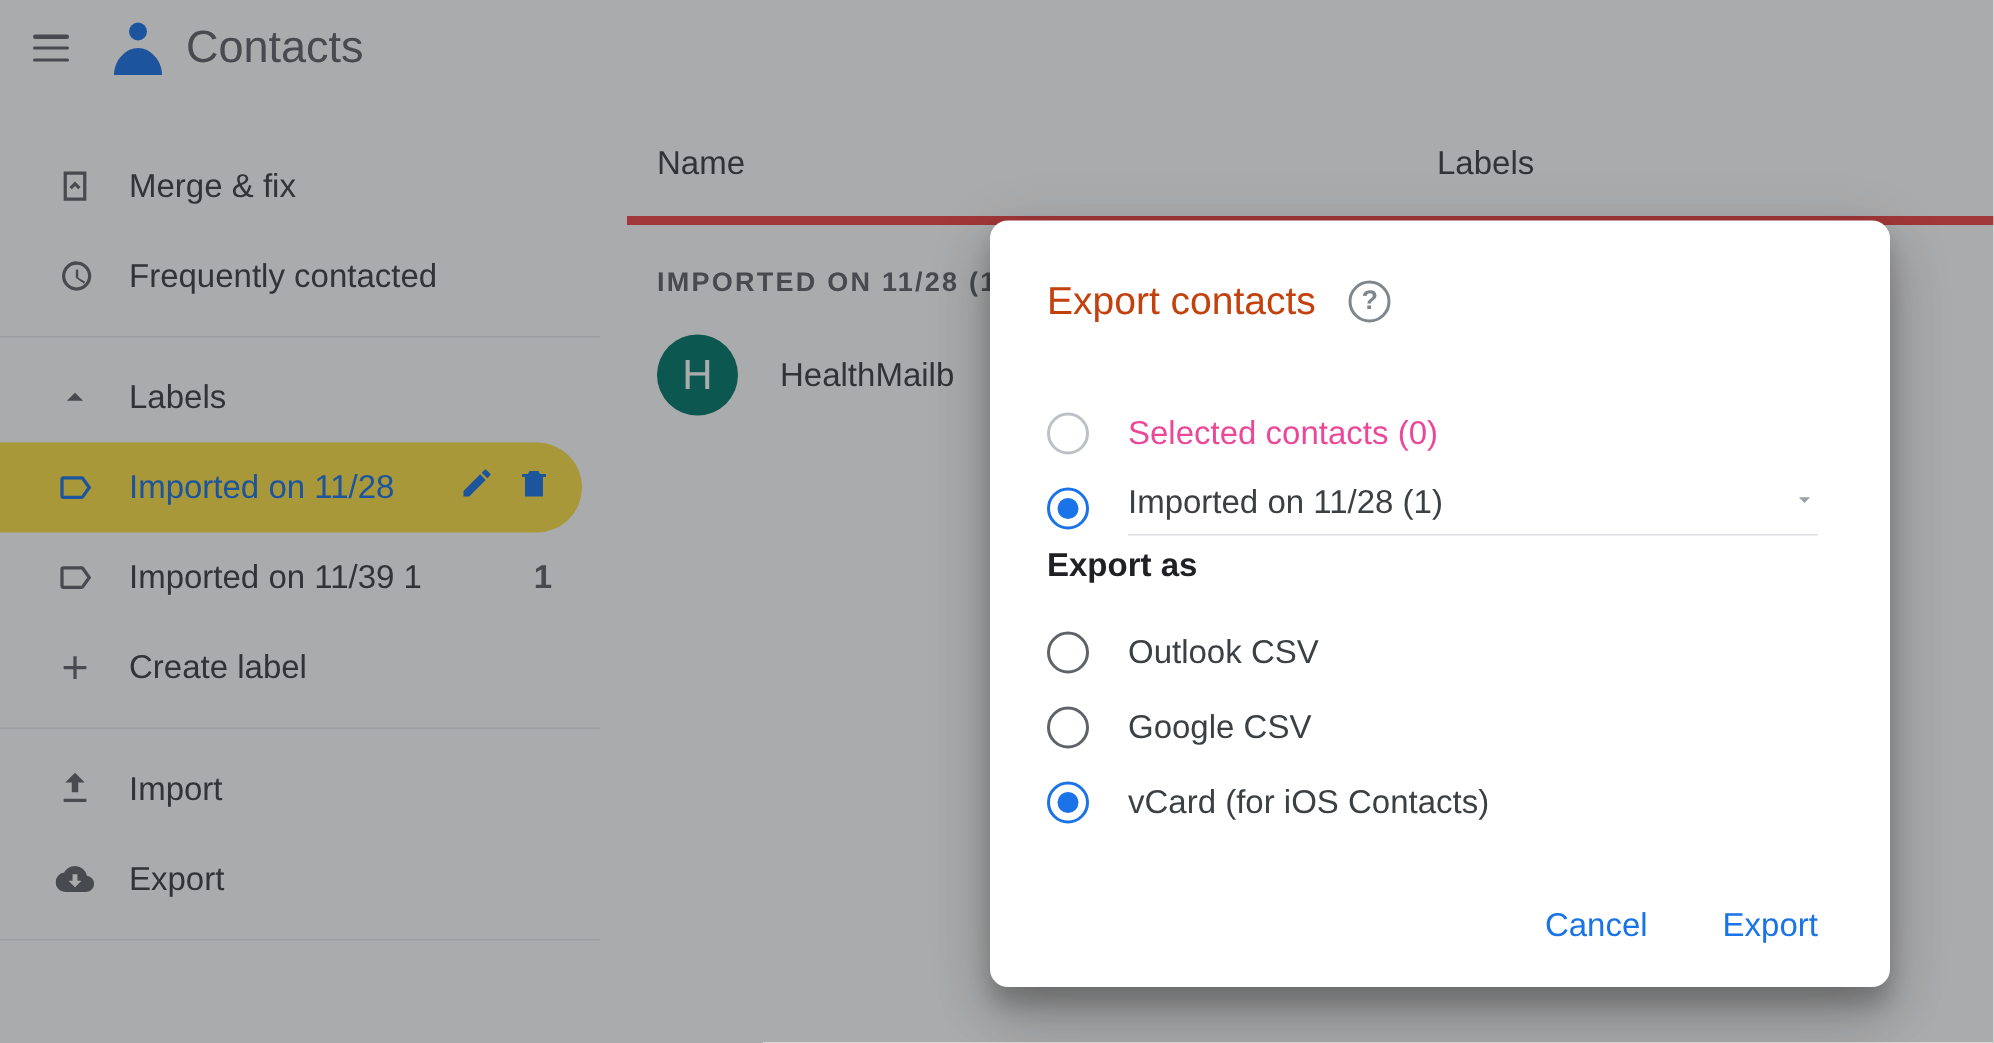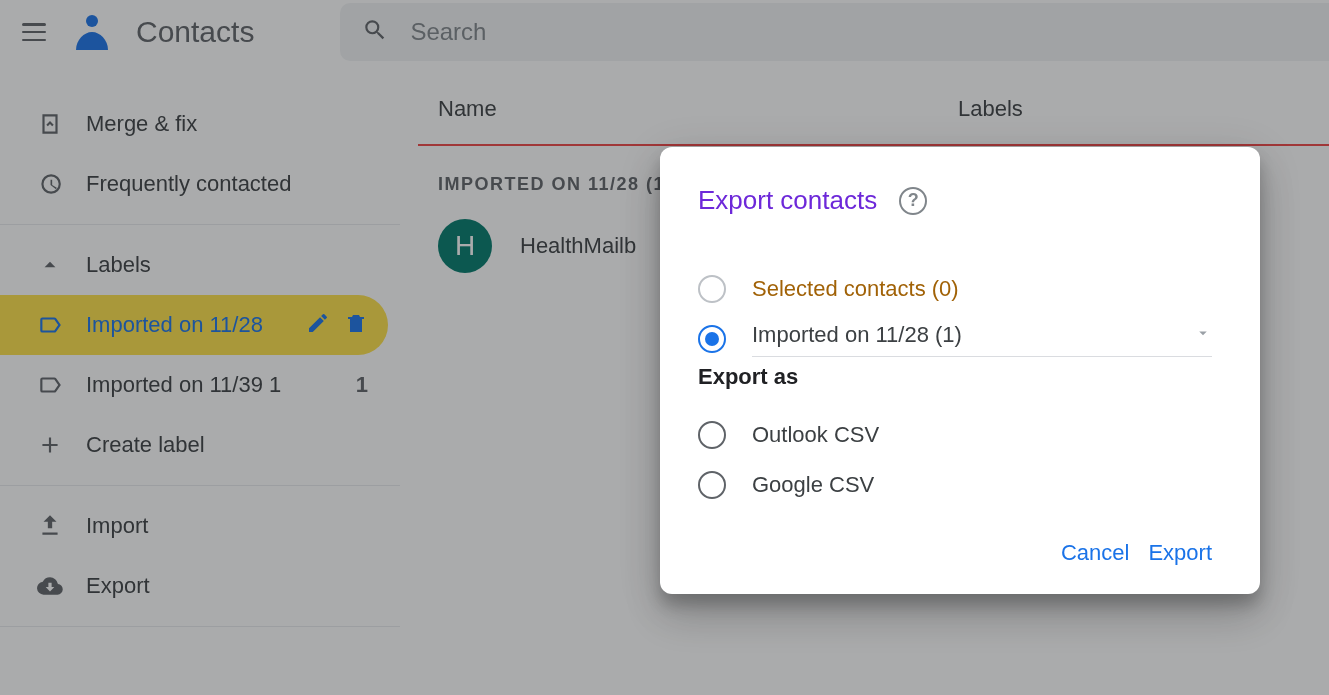--- a/index.html
+++ b/index.html
@@ -2,21 +2,21 @@
 <html><head>
 <meta charset="utf-8">
 <style>
   * { box-sizing: border-box; margin: 0; padding: 0; font-family: Arial, Roboto, sans-serif; }
   html, body { width: 1329px; height: 695px; overflow: hidden; background: #fff; }
   .app { position: relative; width: 100%; height: 100%; display: flex; flex-direction: column; }
   
   .header { display: flex; align-items: center; height: 64px; width: 100%; }
   .hamburger { width: 24px; height: 18px; margin-left: 22px; display: flex; flex-direction: column; justify-content: space-between; cursor: pointer; }
   .hamburger span { display: block; height: 2.5px; background: #5f6368; border-radius: 2px; }
-  .logo { margin-left: 24px; display: flex; align-items: center; gap: 12px; }
+  .logo { margin-left: 24px; display: flex; align-items: center; }
   .logo-icon { width: 40px; height: 40px; position: relative; margin-right: 14px; }
   .logo-name { font-size: 30px; color: #5f6368; font-weight: 400; }
   .search-bar { margin-left: 86px; flex: 1; height: 58px; background: #f1f3f4; border-radius: 10px 0 0 10px; display: flex; align-items: center; padding: 0 22px; }
   .search-icon svg { width: 26px; height: 26px; fill: #5f6368; }
   .search-ph { margin-left: 22px; font-size: 24px; color: #80868b; }
   
   .body { display: flex; flex: 1; min-height: 0; }
   .sidebar { width: 400px; padding-top: 30px; font-size: 22px; color: #3c4043; }
   .side-item { display: flex; align-items: center; height: 60px; padding-left: 26px; border-radius: 0 30px 30px 0; position: relative; }
   .side-item .icon-slot { width: 48px; display: flex; justify-content: center; margin-right: 12px; }
@@ -24,72 +24,64 @@
   .side-divider { height: 1px; background: #e8eaed; margin: 10px 0; }
   .side-item.active { background: #fde047; color: #1a73e8; margin-right: 12px; }
   .side-item.active .icon-slot svg { fill: #1a73e8; }
   .side-item .label-text { flex: 1; white-space: nowrap; overflow: hidden; }
   .side-item .tail { display: flex; align-items: center; gap: 14px; padding-right: 20px; color: #1a73e8; font-size: 20px; }
   .side-item .tail svg { width: 24px; height: 24px; fill: #1a73e8; }
   .side-item .count { margin-right: 32px; color: #5f6368; font-weight: 600; }
   .expand-icon svg { transform: rotate(180deg); }
   
   .main { flex: 1; padding-left: 18px; padding-top: 32px; font-size: 22px; color: #3c4043; }
-  .col-headers { display: flex; padding-left: 20px; font-size: 22px; color: #3c4043; font-weight: 500; border-bottom: 2px solid #ef4444; padding-bottom: 22px; margin-bottom: 28px; }
+  .col-headers { display: flex; padding-left: 20px; font-size: 22px; color: #3c4043; font-weight: 500; border-bottom: 6px solid #ef4444; padding-bottom: 22px; margin-bottom: 28px; }
   .col-name { width: 520px; }
   .group-heading { padding-left: 20px; font-size: 18px; font-weight: 600; letter-spacing: 1.5px; color: #5f6368; margin-bottom: 22px; }
   .contact-row { display: flex; align-items: center; padding-left: 20px; height: 58px; }
   .avatar { width: 54px; height: 54px; border-radius: 50%; background: #00796b; color: #fff; display: flex; align-items: center; justify-content: center; font-size: 28px; font-family: Arial; margin-right: 28px; }
   .contact-name { width: 430px; font-size: 22px; }
   .contact-email { font-size: 22px; }
   
   .scrim { position: absolute; inset: 0; background: rgba(32,33,36,0.38); }
   
   .dialog { position: absolute; left: 660px; top: 147px; width: 600px; background: #fff; border-radius: 12px; box-shadow: 0 24px 38px rgba(0,0,0,0.14),0 9px 46px rgba(0,0,0,0.12),0 11px 15px rgba(0,0,0,0.2); padding: 38px 38px 28px 38px; color: #3c4043; }
   .dialog-title-row { display: flex; align-items: center; margin-bottom: 48px; }
-  .dialog-title { font-size: 26px; color: #6d28d9; font-weight: 500; }
+  .dialog-title { font-size: 26px; color: #c2410c; font-weight: 500; }
   .help-icon { margin-left: 22px; width: 28px; height: 28px; border: 2.5px solid #80868b; border-radius: 50%; display: flex; align-items: center; justify-content: center; color: #80868b; font-size: 18px; font-weight: bold; }
   .radio-row { display: flex; align-items: center; height: 50px; font-size: 22px; }
   .radio { width: 28px; height: 28px; border: 2.5px solid #5f6368; border-radius: 50%; margin-right: 26px; display: flex; align-items: center; justify-content: center; background: #fff; }
   .radio.selected { border-color: #1a73e8; }
   .radio.selected::after { content: ""; width: 14px; height: 14px; background: #1a73e8; border-radius: 50%; }
   .radio.disabled { border-color: #bdc1c6; }
-  .disabled-text { color: #a16207; }
+  .disabled-text { color: #ec4899; }
   .select-row { flex: 1; display: flex; align-items: center; justify-content: space-between; border-bottom: 1px solid #dadce0; padding-bottom: 8px; margin-right: 10px; }
   .select-caret svg { width: 18px; height: 18px; fill: #9aa0a6; }
   .section-label { font-size: 22px; font-weight: 600; color: #202124; margin-bottom: 20px; }
-  .dialog-actions { display: flex; justify-content: flex-end; gap: 19px; margin-top: 30px; font-size: 22px; font-weight: 500; color: #1a73e8; padding-right: 10px; }
+  .dialog-actions { display: flex; justify-content: flex-end; gap: 50px; margin-top: 44px; font-size: 22px; font-weight: 500; color: #1a73e8; padding-right: 10px; }
   .dialog-actions span { cursor: pointer; }
 </style>
 </head>
 <body>
 <div class="app">
 
   <div class="header">
     <div class="hamburger">
         <span></span>
         <span></span>
         <span></span>
       </div>
     <div class="logo">
       <div class="logo-icon">
         <svg viewBox="0 0 40 40">
             <circle cx="22" cy="9" r="6" fill="#1a73e8"></circle>
             <path d="M6 38c0-10 8-18 16-18s16 8 16 18" fill="#1a73e8"></path>
           </svg>
       </div>
       <span class="logo-name">Contacts</span>
-    </div>
-    <div class="search-bar">
-      <span class="search-icon">
-        <svg viewBox="0 0 24 24">
-            <path d="M15.5 14h-.79l-.28-.27A6.471 6.471 0 0016 9.5 6.5 6.5 0 109.5 16a6.47 6.47 0 004.23-1.57l.27.28v.79l5 4.99L20.49 19l-4.99-5zM9.5 14A4.5 4.5 0 119.5 5a4.5 4.5 0 010 9z"></path>
-          </svg>
-      </span>
-      <span class="search-ph">Search</span>
     </div>
   </div>
 
   <div class="body">
     <div class="sidebar">
       <div class="side-item">
         <span class="icon-slot">
             <svg viewBox="0 0 24 24">
               <path d="M19 3H5v18h14V3zm-2 16H7V5h10v14zM10 14l2-2 2 2 1.4-1.4L12 9.2l-3.4 3.4L10 14z"></path>
             </svg>
@@ -204,20 +196,24 @@
     <div class="section-label">Export as</div>
 
     <div class="radio-row">
       <span class="radio"></span>
       <span>Outlook CSV</span>
     </div>
     <div class="radio-row">
       <span class="radio"></span>
       <span>Google CSV</span>
     </div>
+    <div class="radio-row">
+      <span class="radio selected"></span>
+      <span>vCard (for iOS Contacts)</span>
+    </div>
 
     <div class="dialog-actions">
       <span>Cancel</span>
       <span>Export</span>
     </div>
   </div>
 
 </div>
 
 </body></html>

